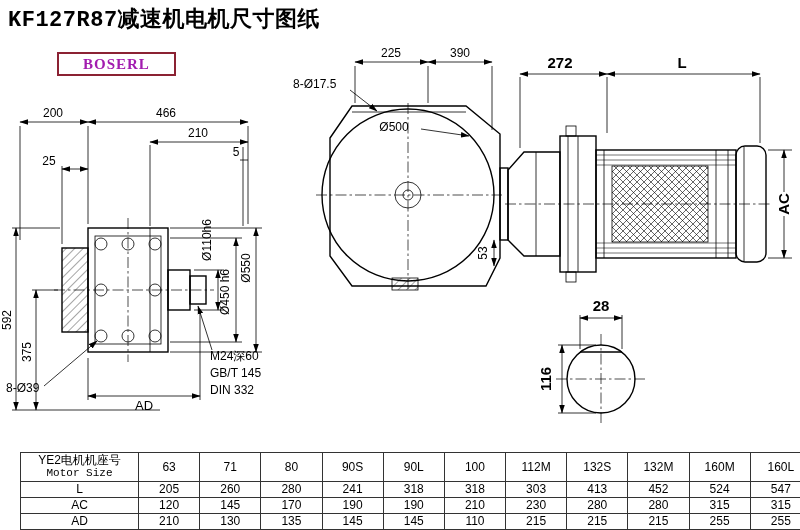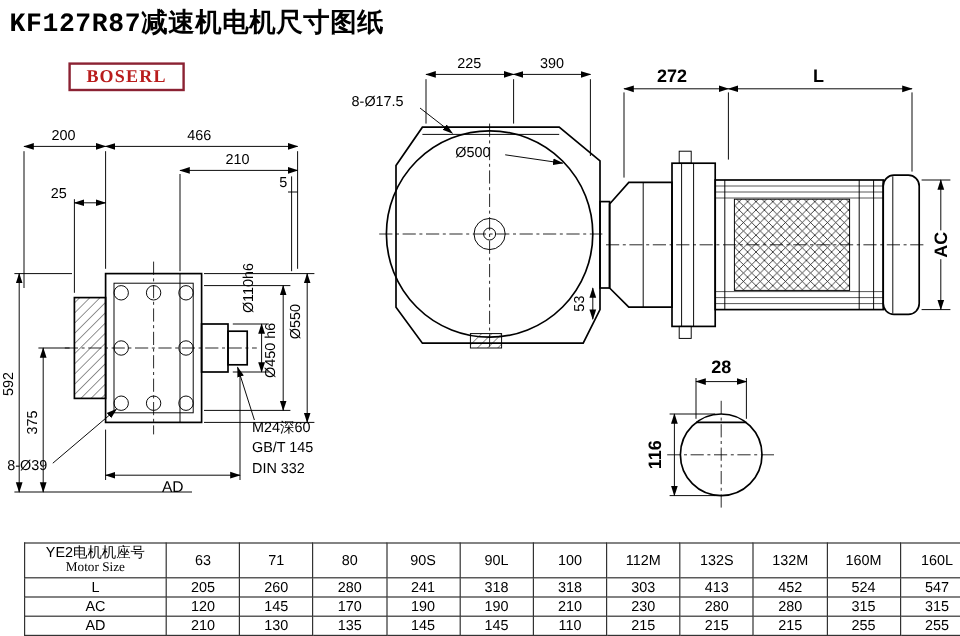--- a/index.html
+++ b/index.html
@@ -1,36 +1,36 @@
 <!DOCTYPE html>
 <html><head>
 <meta charset="utf-8">
 <style>
   html,body{margin:0;padding:0;background:#fff;}
   #stage{position:relative;width:800px;height:530px;background:#fff;overflow:hidden;
          font-family:"Liberation Sans",sans-serif;color:#000;}
   #title{position:absolute;left:8px;top:4px;font-size:22px;font-weight:bold;letter-spacing:.5px;white-space:nowrap;font-family:Liberation Mono, monospace;}
-  #badge{position:absolute;left:57px;top:52px;border:2px solid #8b2233;padding:0 13px;background:#fff;
-         font-family:"Liberation Serif",serif;font-size:15px;font-weight:bold;color:#b91c1c;
+  #badge{position:absolute;left:57px;top:52px;border:2px solid #8b2233;padding:0 24px;background:#fff;
+         font-family:"Liberation Serif",serif;font-size:15px;font-weight:bold;color:#a21caf;
          line-height:20px;letter-spacing:1px;}
   #drawing{position:absolute;left:0;top:0;}
   #drawing text{font-family:"Liberation Sans",sans-serif;fill:#000;font-size:12px;}
   #drawing text.b{font-size:15px;font-weight:bold;}
   #drawing text.m{font-size:13px;}
   .ol{stroke:#000;stroke-width:1.4;fill:none;}
   .tl{stroke:#000;stroke-width:0.8;fill:none;}
   .xl{stroke:#000;stroke-width:0.55;fill:none;}
   .cl{stroke:#000;stroke-width:0.7;fill:none;stroke-dasharray:11 3 2.5 3;}
   .dm{stroke:#000;stroke-width:0.8;fill:none;}
   #dimtable{position:absolute;left:20px;top:452px;width:792px;border-collapse:collapse;table-layout:fixed;background:#fff;}
   #dimtable th,#dimtable td{border:1px solid #333;text-align:center;vertical-align:middle;
       font-size:12px;font-weight:normal;padding:0;line-height:15px;overflow:hidden;white-space:nowrap;}
   #dimtable thead th{height:28px;line-height:13px;}
   #dimtable tbody td{height:15px;}
-  .mono{font-family:Liberation Serif, serif;font-size:11px;}
+  .mono{font-family:Liberation Mono, monospace;font-size:11px;}
 </style>
 </head>
 <body>
 
 <div id="stage">
 
   <svg id="drawing" width="800" height="530" viewBox="0 0 800 530" xmlns="http://www.w3.org/2000/svg">
     <defs>
       <marker id="ar" viewBox="0 0 10 8" refX="9.3" refY="4" markerWidth="11" markerHeight="8.8" orient="auto-start-reverse">
         <path d="M0,0.8 L10,4 L0,7.2 Z" fill="#000"></path>

